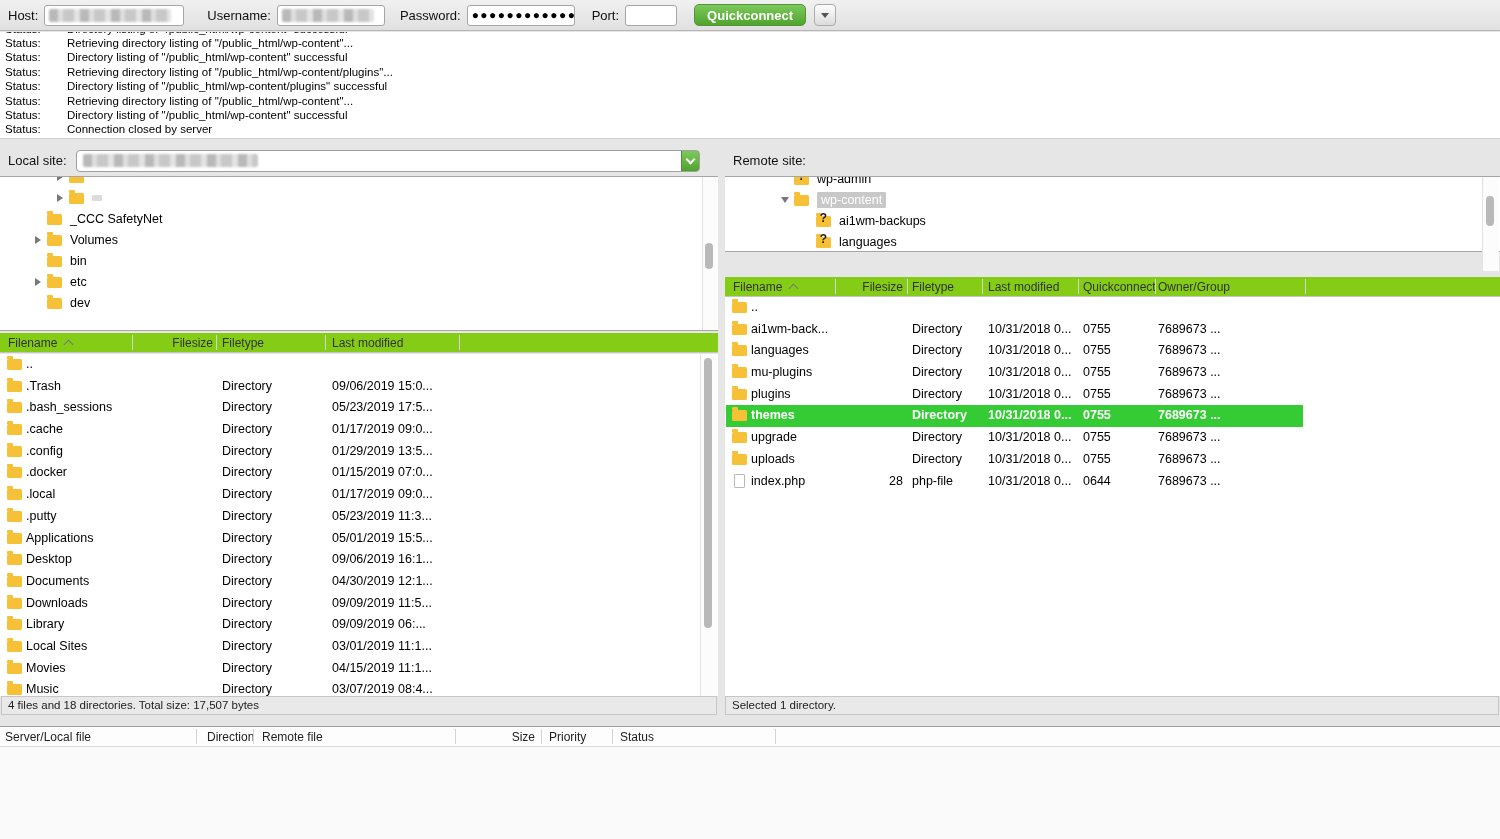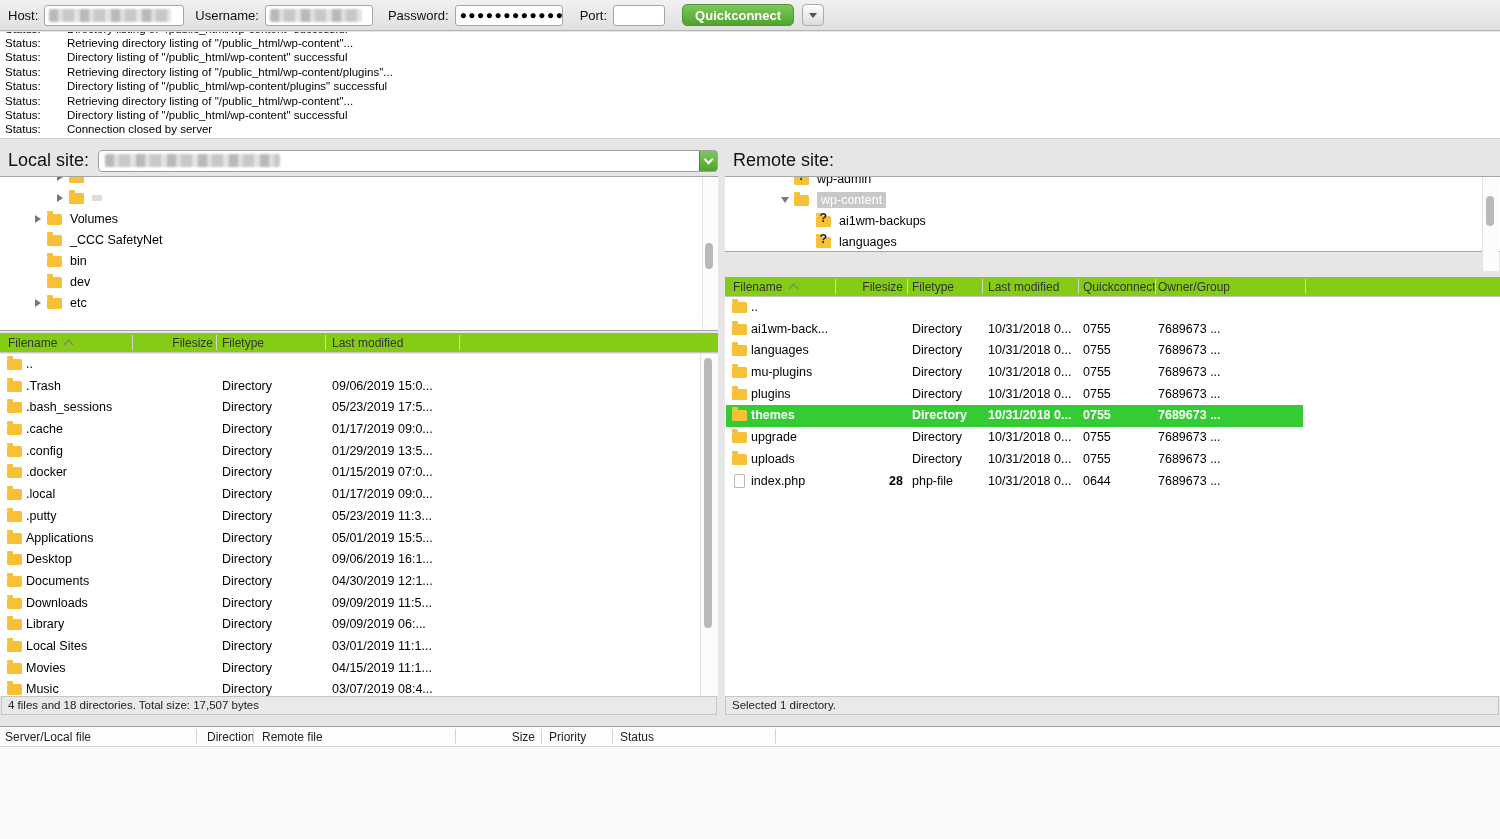--- a/index.html
+++ b/index.html
@@ -34,21 +34,21 @@
   #log { left:0; top:32px; width:1500px; height:107px; background:#fff; overflow:hidden;
     font-size:11.5px; border-bottom:1px solid #cfcfcf; }
   .logline { position:relative; height:14.4px; line-height:14.4px; white-space:nowrap; }
   .logline .ll { position:absolute; left:5px; }
   .logline .lm { position:absolute; left:67px; }
   .logline.partial { height:4px; overflow:hidden; line-height:14.4px; margin-top:0; }
   .logline.partial .ll, .logline.partial .lm { top:-10px; }
 
   
   .sitebar { top:146px; height:29px; display:flex; align-items:center; }
-  .sitebar .sb-label { font-size:18px; color:#111; flex:none; }
+  .sitebar .sb-label { font-size:13px; color:#111; flex:none; }
   .combo { height:22px; background:#fff; border:1px solid #9f9f9f; border-radius:4px;
     position:relative; display:flex; align-items:center; padding:0 22px 0 6px; overflow:hidden; }
   .combo .cval { font-size:13px; color:#000; white-space:nowrap; }
   .combo-btn { position:absolute; right:-1px; top:-1px; width:19px; height:22px;
     border-radius:0 4px 4px 0; border:1px solid #4f8f32;
     background:linear-gradient(var(--qc-green-light,#7cc95b),var(--qc-green-dark,#4fa42d));
     display:flex; align-items:center; justify-content:center; }
   .chev-white { width:7px; height:7px; border-right:2px solid #fff; border-bottom:2px solid #fff;
     transform:rotate(45deg); margin-top:-3px; }
 
@@ -84,21 +84,21 @@
     border-top:1.6px solid #777; transform:rotate(45deg); margin-left:8px; vertical-align:-1px; }
 
   
   .listrows { background:#fff; overflow:hidden; }
   .lrow { position:relative; height:21.7px; font-size:12.5px; white-space:nowrap; }
   .lrow .cell { position:absolute; top:3px; }
   .lrow .icn { position:absolute; top:2px; left:6px; width:20px; height:16px; }
   .lrow.green-sel { color:#fff; font-weight:bold; }
   .greenbar { position:absolute; left:1px; top:0; height:21.7px; width:577px;
     background:var(--sel-green,#35cb35); }
-  .num { text-align:right;font-weight:bold; }
+  .num { text-align:right; }
 
   
   .statusbar { top:696px; height:19px; background:#e9e9e9; border:1px solid #c6c6c6;
     font-size:11.5px; color:#222; line-height:17px; padding-left:6px; white-space:nowrap; }
 
   
   .sb-track { position:absolute; background:#fcfcfc; border-left:1px solid #e2e2e2; }
   .sb-thumb { position:absolute; width:8px; border-radius:4px; background:#b9b9b9; }
 
   
@@ -108,21 +108,21 @@
   #queue-header .hitem { position:absolute; top:3px; white-space:nowrap; }
 </style>
 </head>
 <body>
 
 <div id="toolbar" class="abs">
   <span class="tb-label" style="margin-left:8px">Host:</span>
   <span class="field" style="width:140px; margin-left:6px">
     <span class="blurbar" style="width:122px"></span>
   </span>
-  <span class="tb-label" style="margin-left:11px">Username:</span>
+  <span class="tb-label" style="margin-left:23px">Username:</span>
   <span class="field" style="width:108px; margin-left:6px">
     <span class="blurbar" style="width:92px"></span>
   </span>
   <span class="tb-label" style="margin-left:15px">Password:</span>
   <span class="field" style="width:108px; margin-left:6px">
     <span id="pw-dots">●●●●●●●●●●●●</span>
   </span>
   <span class="tb-label" style="margin-left:17px">Port:</span>
   <span class="field" style="width:52px; margin-left:6px"></span>
   <span id="quickconnect" style="margin-left:17px">Quickconnect</span>
@@ -192,57 +192,57 @@
     <div class="trow" style="padding-left: 52px;">
       <span class="arrowbox">
         <span class="tri-right"></span>
       </span>
       <span class="iconbox">
         <span class="folder"></span>
       </span>
       <span class="localselbox"><span class="blurbar" style="width: 112px; height: 11px;"></span></span>
     </div>
     <div class="trow" style="padding-left: 30px;">
-      <span class="arrowbox">
-        <span class="tri-right"></span>
-      </span>
-      <span class="iconbox">
-        <span class="folder"></span>
-      </span>
-      <span class="tlabel">Volumes</span>
-    </div>
-    <div class="trow" style="padding-left: 30px;">
       <span class="arrowbox"></span>
       <span class="iconbox">
         <span class="folder"></span>
       </span>
       <span class="tlabel">_CCC SafetyNet</span>
-    </div>
-    <div class="trow" style="padding-left: 30px; text-align: center;">
-      <span class="arrowbox"></span>
-      <span class="iconbox">
-        <span class="folder"></span>
-      </span>
-      <span class="tlabel">bin</span>
-    </div>
-    <div class="trow" style="padding-left: 30px;">
-      <span class="arrowbox"></span>
-      <span class="iconbox">
-        <span class="folder"></span>
-      </span>
-      <span class="tlabel">dev</span>
     </div>
     <div class="trow" style="padding-left: 30px;">
       <span class="arrowbox">
         <span class="tri-right"></span>
       </span>
       <span class="iconbox">
         <span class="folder"></span>
       </span>
+      <span class="tlabel">Volumes</span>
+    </div>
+    <div class="trow" style="padding-left: 30px; text-align: center;">
+      <span class="arrowbox"></span>
+      <span class="iconbox">
+        <span class="folder"></span>
+      </span>
+      <span class="tlabel">bin</span>
+    </div>
+    <div class="trow" style="padding-left: 30px;">
+      <span class="arrowbox">
+        <span class="tri-right"></span>
+      </span>
+      <span class="iconbox">
+        <span class="folder"></span>
+      </span>
       <span class="tlabel">etc</span>
+    </div>
+    <div class="trow" style="padding-left: 30px;">
+      <span class="arrowbox"></span>
+      <span class="iconbox">
+        <span class="folder"></span>
+      </span>
+      <span class="tlabel">dev</span>
     </div>
   </div>
 <div id="rtree" class="pane abs">
     <div class="trow" style="padding-left: 52px; margin-top: -9px;">
       <span class="arrowbox"></span>
       <span class="iconbox">
         <span class="folder"></span>
         <span class="qmark">?</span>
       </span>
       <span class="tlabel">wp-admin</span>

